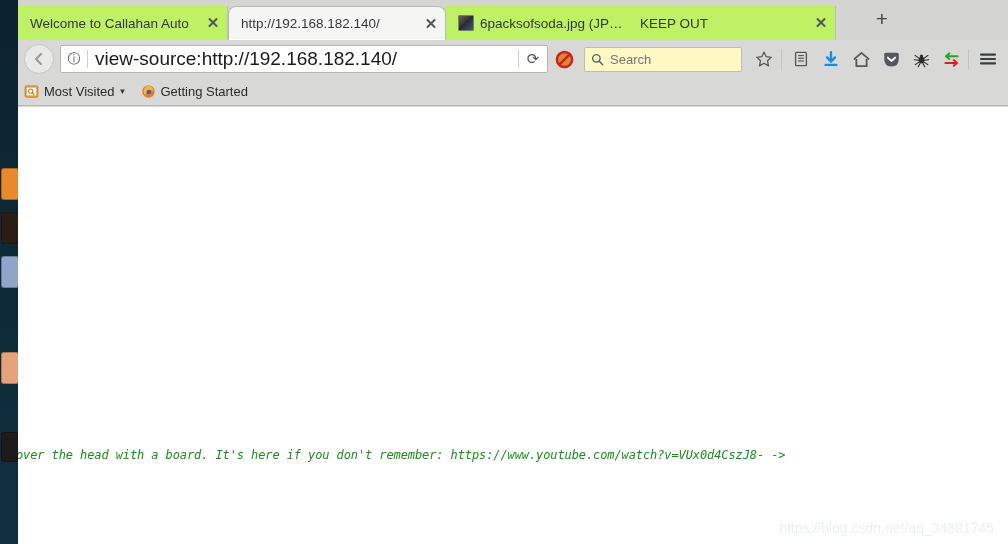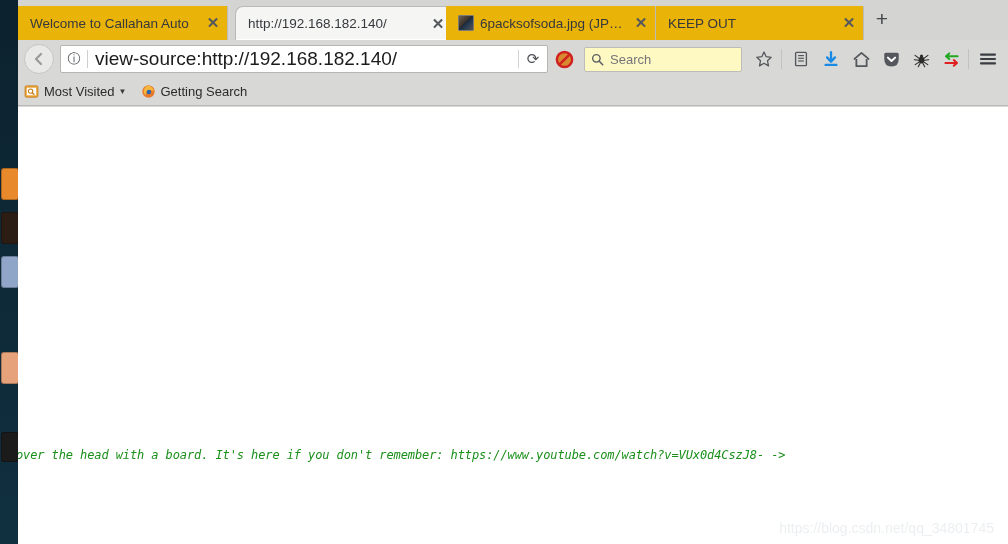--- a/index.html
+++ b/index.html
@@ -68,21 +68,21 @@
     align-items: center;
     padding: 0 6px 0 12px;
     box-sizing: border-box;
     font-size: 13.5px;
     color: #36393d;
     cursor: default;
     overflow: hidden;
     white-space: nowrap;
   }
   .tab.inactive {
-    background: #eab308;
+    background: #bef264;
     border-right: 1px solid #bcbcba;
   }
   .tab.active {
     background: #f5f5f4;
     border: 1px solid #b9b9b7;
     border-bottom: none;
     border-top-left-radius: 8px;
     border-top-right-radius: 8px;
     box-shadow: 0 -1px 0 #ffffff inset;
   }
@@ -292,30 +292,30 @@
 
 <div id="browser-window">
 
   <div id="titlebar"></div>
 
   <div id="tab-strip">
       <div class="tab inactive" style="left: 0px; width: 210px;">
         <span class="tab-label">Welcome to Callahan Auto</span>
         <span class="tab-close">✕</span>
       </div>
-      <div class="tab active" style="left: 210px; width: 218px; margin-left: 7px;">
+      <div class="tab active" style="left: 210px; width: 218px;">
         <span class="tab-label">http://192.168.182.140/</span>
         <span class="tab-close">✕</span>
       </div>
       <div class="tab inactive" style="left: 428px; width: 210px;">
         <span class="tab-favicon"></span>
         <span class="tab-label">6packsofsoda.jpg (JPE…)</span>
         <span class="tab-close">✕</span>
       </div>
-      <div class="tab inactive" style="left: 638px; width: 208px;">
+      <div class="tab inactive" style="left: 610px; width: 208px;">
         <span class="tab-label">KEEP OUT</span>
         <span class="tab-close">✕</span>
       </div>
     </div>
   <div id="new-tab-button" style="left: 850px;">+</div>
 
   <div id="nav-toolbar">
 
     <div id="back-button">
       <svg width="16" height="16" viewBox="0 0 16 16">
@@ -426,21 +426,21 @@
       <span>Most Visited</span>
       <span class="bm-chevron">▼</span>
     </div>
 
     <div class="bm-item">
       <svg width="15" height="15" viewBox="0 0 16 16" style="margin-right:5px">
         <circle cx="8" cy="8" r="6.6" fill="#e8792b"></circle>
         <path d="M8 1.6 Q13 3 13.6 8 Q10 5.4 7 7.4 Q4.6 9 5.4 12.4 Q2 9.6 3.2 5.6 Q4.6 2.4 8 1.6 Z" fill="#f4b73c"></path>
         <circle cx="8.4" cy="8.6" r="2.4" fill="#2b67b0"></circle>
       </svg>
-      <span>Getting Search</span>
+      <span>Getting Started</span>
     </div>
   </div>
 
   <div id="content">
     <div id="source-line" style="color: rgb(26, 143, 26);">over the head with a board. It's here if you don't remember: https://www.youtube.com/watch?v=VUx0d4CszJ8-  -&gt;</div>
 
     <div id="watermark">https://blog.csdn.net/qq_34801745</div>
   </div>
 
 </div>

